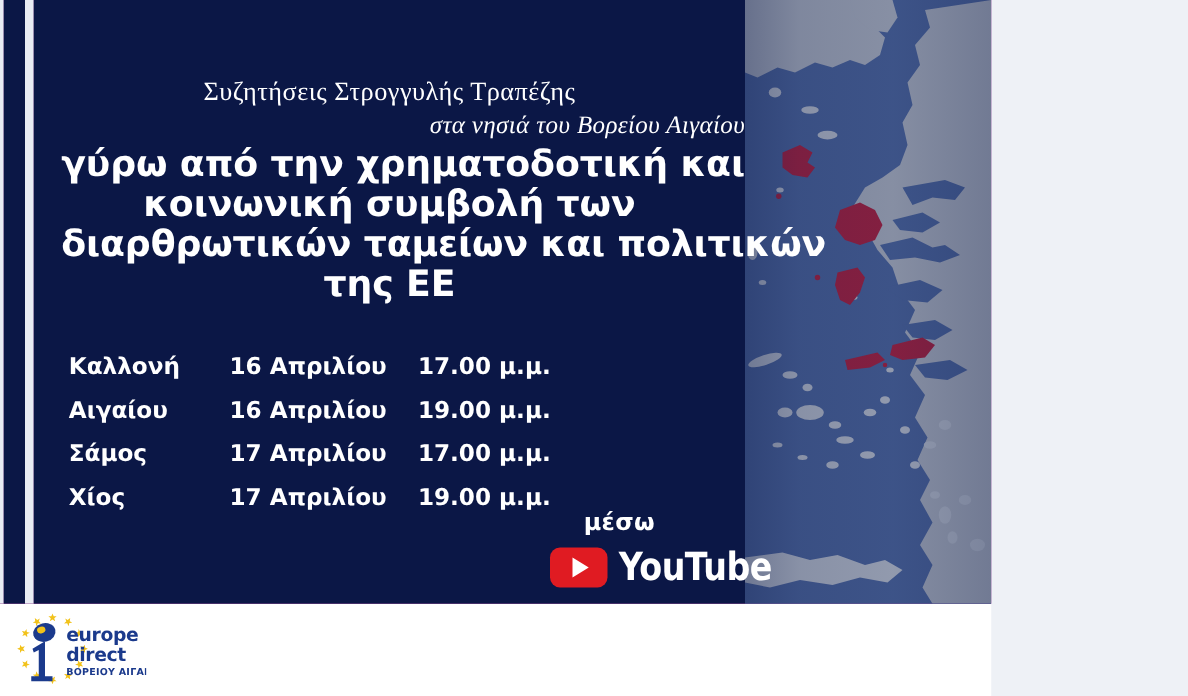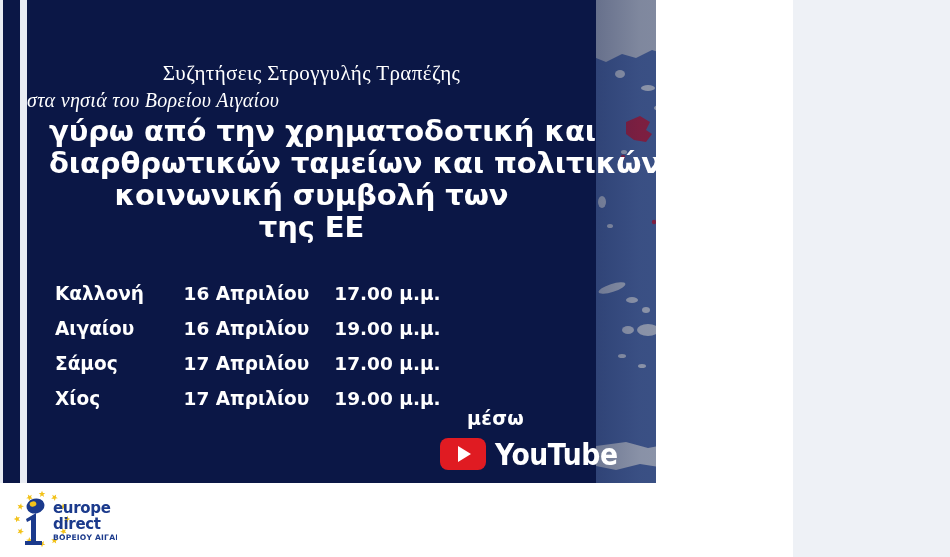--- a/index.html
+++ b/index.html
@@ -29,21 +29,21 @@
     width: 157px;
     height: 557px;
     background: #eef1f6;
   }
 
   
   .poster-image {
     position: absolute;
     left: 0;
     top: 0;
-    width: 656px;
+    width: 793px;
     height: 483px;
     overflow: hidden;
     background: #701a75;
   }
 
   
   .stripe-gap-outer {
     position: absolute;
     left: 0; top: 0;
     width: 3px; height: 483px;
@@ -106,21 +106,21 @@
     font-family: "Liberation Serif", "DejaVu Serif", serif;
     font-size: 21px;
     line-height: 26px;
     color: #ffffff;
     letter-spacing: 0.4px;
   }
   .title-serif-italic {
     position: absolute;
     left: 0; top: 87px;
     width: 569px;
-    text-align: left;
+    text-align: right;
     font-family: "Liberation Serif", "DejaVu Serif", serif;
     font-style: italic;
     font-size: 20px;
     line-height: 26px;
     color: #ffffff;
     letter-spacing: 0.3px;
   }
 
   .headline {
     position: absolute;
@@ -312,22 +312,22 @@
     </div>
 
     <div class="content">
 
       <div class="title-serif">Συζητήσεις Στρογγυλής Τραπέζης</div>
 
       <div class="title-serif-italic">στα νησιά του Βορείου Αιγαίου</div>
 
       <div class="headline">
         <div>γύρω από την χρηματοδοτική και</div>
+        <div>κοινωνική συμβολή των</div>
         <div>διαρθρωτικών ταμείων και πολιτικών</div>
-        <div>κοινωνική συμβολή των</div>
         <div>της ΕΕ</div>
       </div>
 
       <table class="schedule">
         <tbody>
           <tr>
             <td class="col-place">Καλλονή</td>
             <td class="col-date">16 Απριλίου</td>
             <td class="col-time">17.00 μ.μ.</td>
           </tr>

